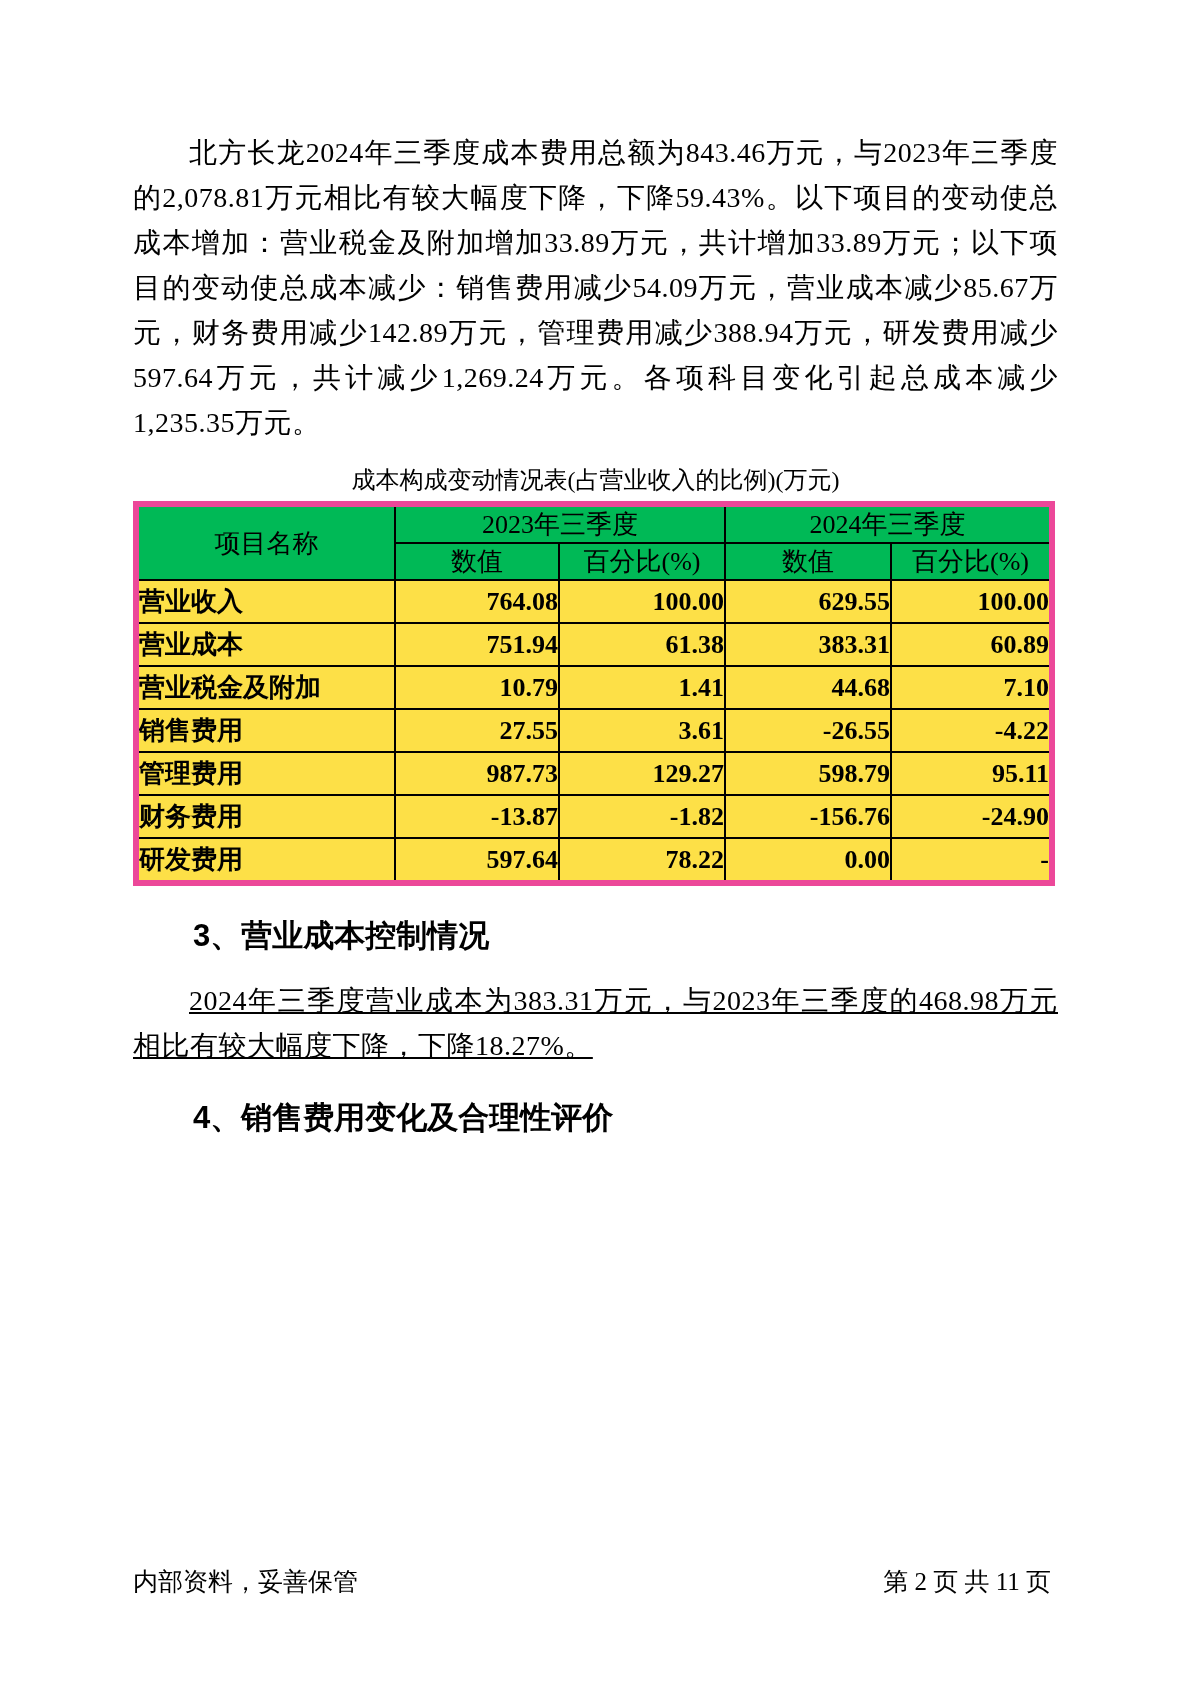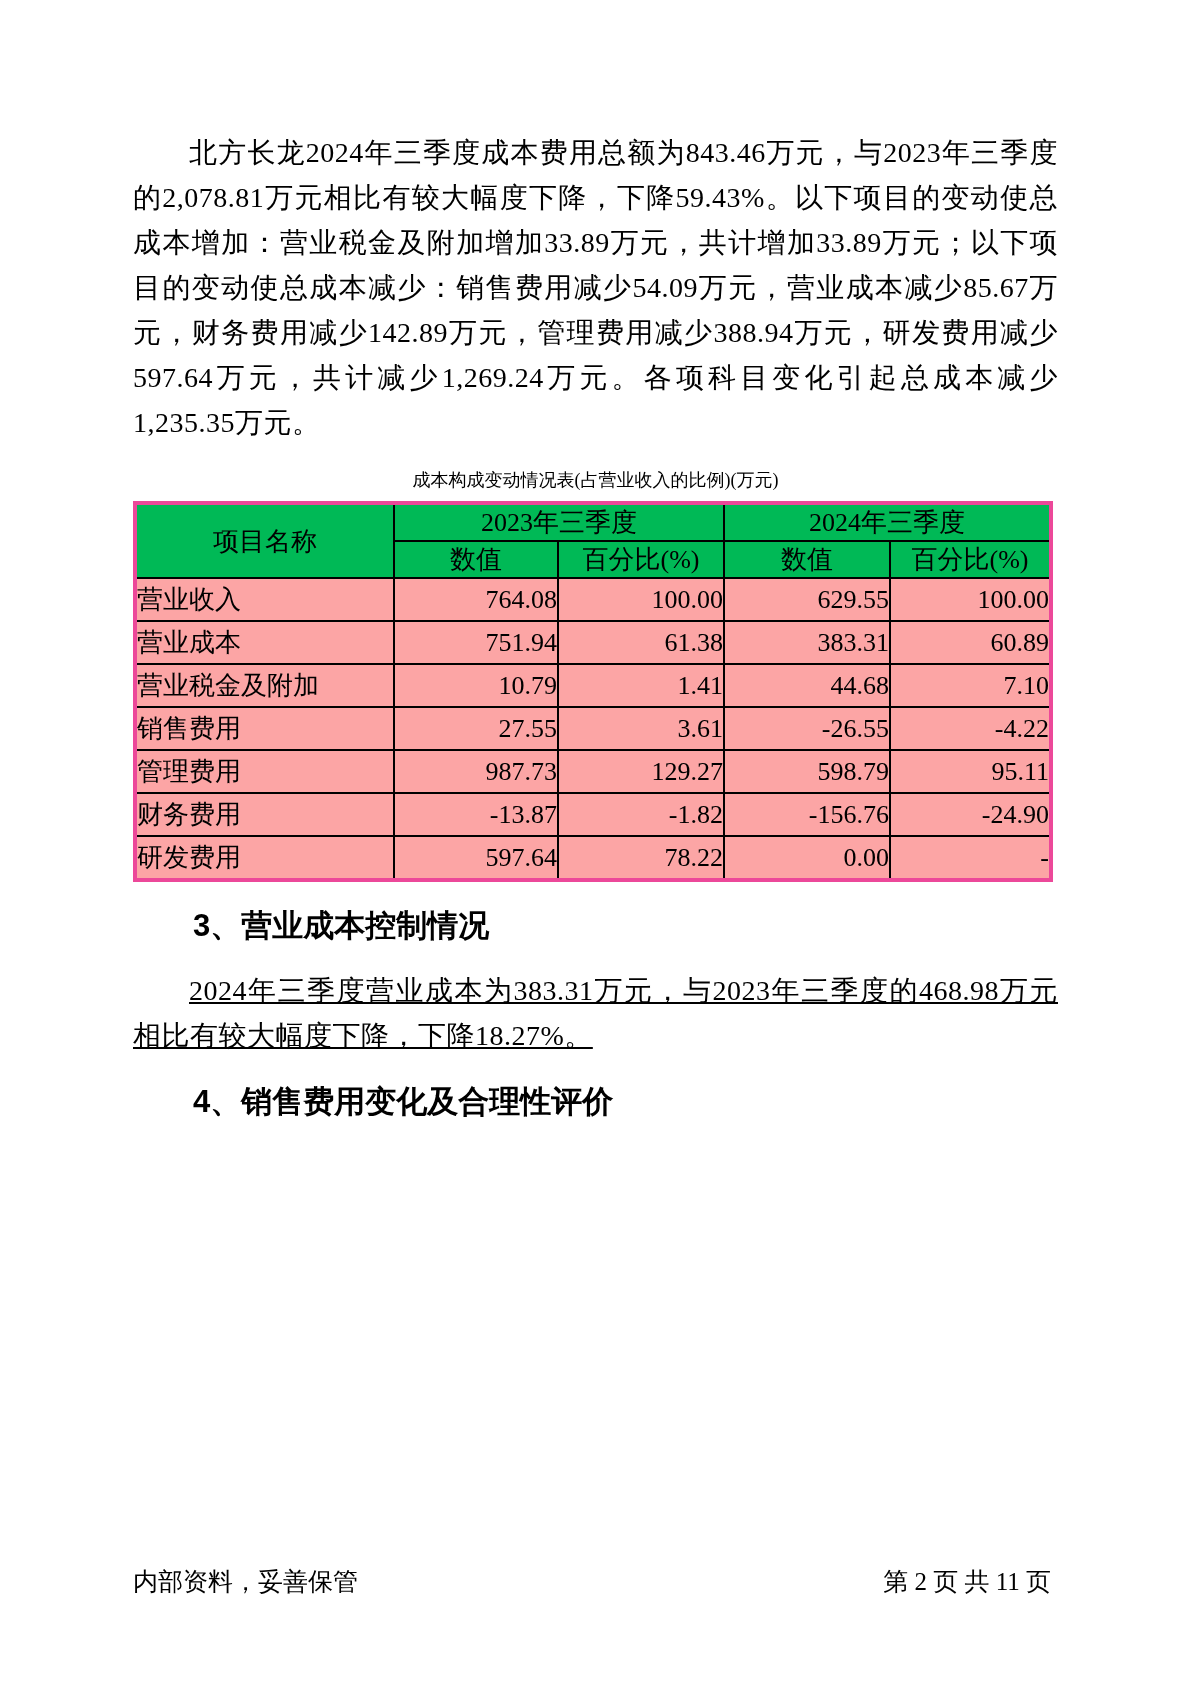--- a/index.html
+++ b/index.html
@@ -27,49 +27,49 @@
     font-size: 28px;
     line-height: 45px;
     text-align: justify;
     text-indent: 56px;
     letter-spacing: 0.5px;
   }
   .table-title {
     margin-top: 20px;
     margin-bottom: 6px;
     text-align: center;
-    font-size: 18px;
+    font-size: 24px;
     line-height: 30px;
   }
   table.cost-table {
     border-collapse: collapse;
     table-layout: fixed;
     width: 916px;
-    border: 4px solid #ec4899;
+    border: 6px solid #ec4899;
   }
   table.cost-table th,
   table.cost-table td {
     border: 2px solid #000000;
     padding: 0;
     font-weight: normal;
     font-size: 26px;
     overflow: hidden;
     white-space: nowrap;
   }
   table.cost-table thead th {
     background: #00B956;
     text-align: center;
   }
   tr.hdr-row-1 th { height: 32px; }
   tr.hdr-row-2 th { height: 35px; margin-top: 25px; }
-  table.cost-table tbody td { height: 41px; background: #fca5a5; }
+  table.cost-table tbody td { height: 41px; background: #fde047; font-weight: bold; }
   td.c-name { text-align: left; padding-left: 12px; }
   td.c-num  { text-align: right; padding-right: 8px; }
   h2.section-heading {
-    margin: 24px 0 0 60px;
+    margin: 30px 0 0 60px;
     font-family: "Liberation Sans", "DejaVu Sans", sans-serif;
     font-weight: bold;
     font-size: 31px;
     line-height: 40px;
     color: #000000;
   }
   p.section-text {
     margin-top: 22px;
     text-decoration: underline;
   }

